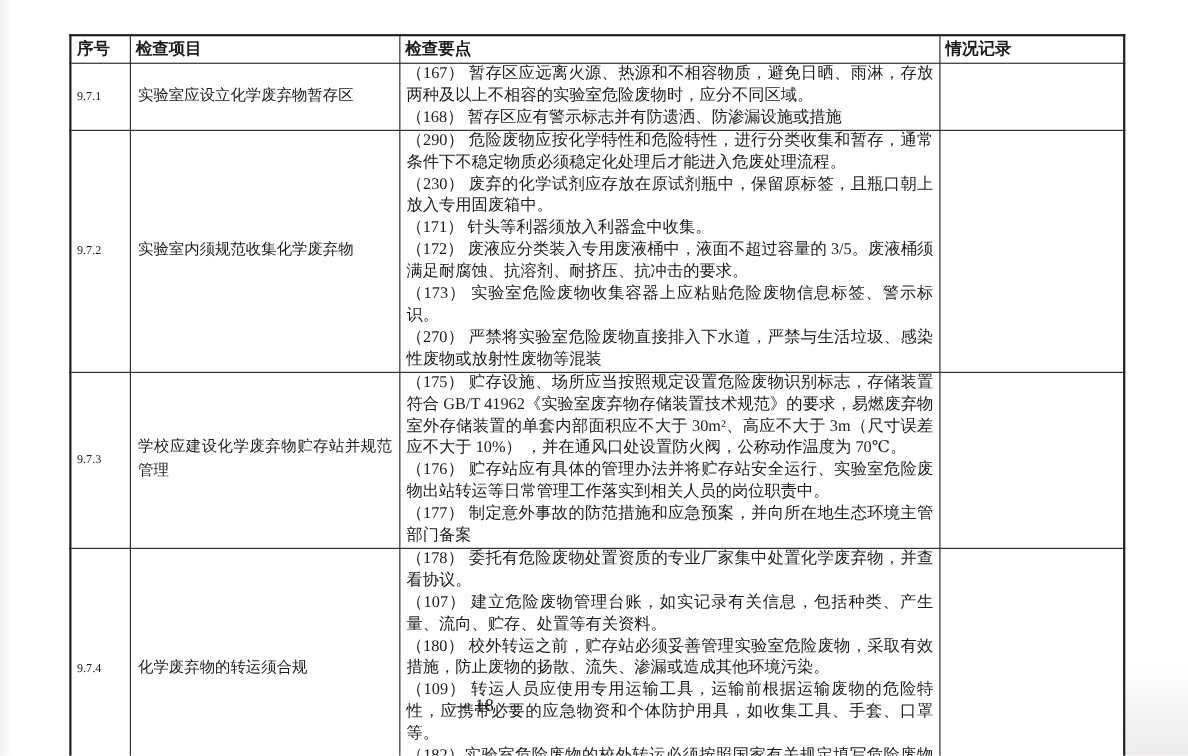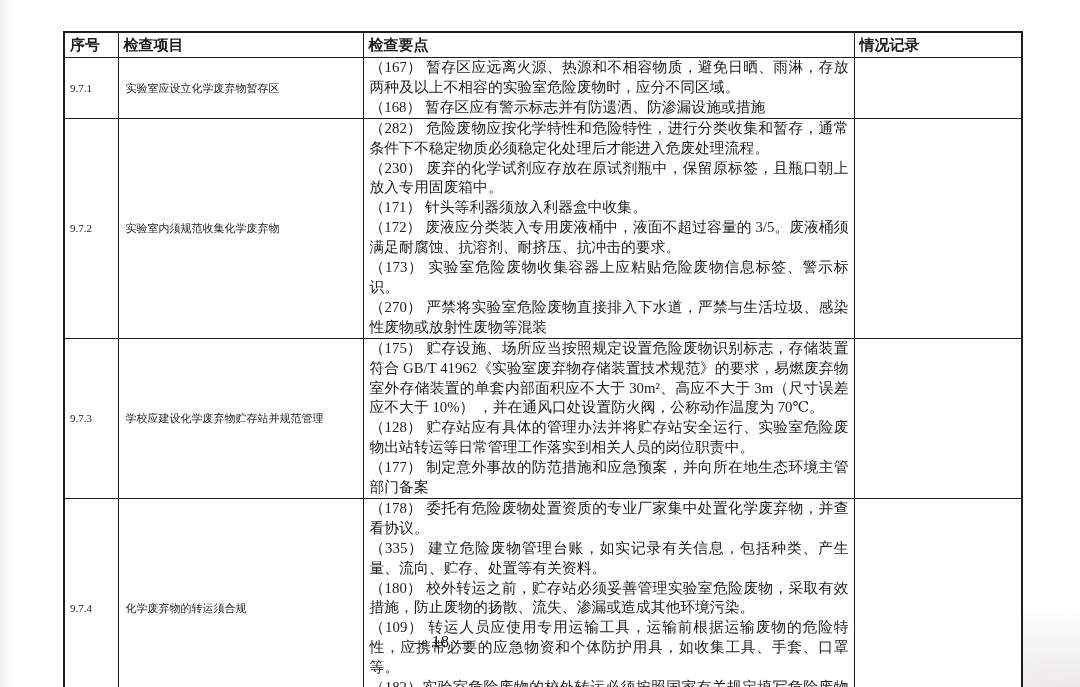--- a/index.html
+++ b/index.html
@@ -44,21 +44,21 @@
     line-height:20px;
     white-space:nowrap;
     overflow:hidden;
   }
   td.cell-id{
     font-size:11px;
     padding:2px 2px 2px 5px;
     line-height:20px;
   }
   td.cell-item{
-    font-size:11px;
+    font-size:14px;
     padding:2px 6px 2px 7px;
     line-height:22px;
     text-align:justify;
   }
   td.cell-points{
     vertical-align:top;
     padding:0px 5px 0px 6px;
     font-size:14.8px;
     line-height:19.9px;
     text-align:justify;
@@ -105,45 +105,45 @@
           <td class="cell-points">
             <p>（167） 暂存区应远离火源、热源和不相容物质，避免日晒、雨淋，存放两种及以上不相容的实验室危险废物时，应分不同区域。</p>
             <p>（168） 暂存区应有警示标志并有防遗洒、防渗漏设施或措施</p>
           </td>
           <td class="cell-record"></td>
         </tr>
         <tr class="r1">
           <td class="cell-id">9.7.2</td>
           <td class="cell-item">实验室内须规范收集化学废弃物</td>
           <td class="cell-points">
-            <p>（282） 危险废物应按化学特性和危险特性，进行分类收集和暂存，通常条件下不稳定物质必须稳定化处理后才能进入危废处理流程。</p>
+            <p>（290） 危险废物应按化学特性和危险特性，进行分类收集和暂存，通常条件下不稳定物质必须稳定化处理后才能进入危废处理流程。</p>
             <p>（230） 废弃的化学试剂应存放在原试剂瓶中，保留原标签，且瓶口朝上放入专用固废箱中。</p>
             <p>（171） 针头等利器须放入利器盒中收集。</p>
             <p>（172） 废液应分类装入专用废液桶中，液面不超过容量的 3/5。废液桶须满足耐腐蚀、抗溶剂、耐挤压、抗冲击的要求。</p>
             <p>（173） 实验室危险废物收集容器上应粘贴危险废物信息标签、警示标识。</p>
             <p>（270） 严禁将实验室危险废物直接排入下水道，严禁与生活垃圾、感染性废物或放射性废物等混装</p>
           </td>
           <td class="cell-record"></td>
         </tr>
         <tr class="r2">
           <td class="cell-id">9.7.3</td>
           <td class="cell-item">学校应建设化学废弃物贮存站并规范管理</td>
           <td class="cell-points">
             <p>（175） 贮存设施、场所应当按照规定设置危险废物识别标志，存储装置符合 GB/T 41962《实验室废弃物存储装置技术规范》的要求，易燃废弃物室外存储装置的单套内部面积应不大于 30m²、高应不大于 3m（尺寸误差应不大于 10%） ，并在通风口处设置防火阀，公称动作温度为 70℃。</p>
-            <p>（128） 贮存站应有具体的管理办法并将贮存站安全运行、实验室危险废物出站转运等日常管理工作落实到相关人员的岗位职责中。</p>
+            <p>（176） 贮存站应有具体的管理办法并将贮存站安全运行、实验室危险废物出站转运等日常管理工作落实到相关人员的岗位职责中。</p>
             <p>（177） 制定意外事故的防范措施和应急预案，并向所在地生态环境主管部门备案</p>
           </td>
           <td class="cell-record"></td>
         </tr>
         <tr class="r3">
           <td class="cell-id">9.7.4</td>
           <td class="cell-item">化学废弃物的转运须合规</td>
           <td class="cell-points">
             <p>（178） 委托有危险废物处置资质的专业厂家集中处置化学废弃物，并查看协议。</p>
-            <p>（335） 建立危险废物管理台账，如实记录有关信息，包括种类、产生量、流向、贮存、处置等有关资料。</p>
+            <p>（107） 建立危险废物管理台账，如实记录有关信息，包括种类、产生量、流向、贮存、处置等有关资料。</p>
             <p>（180） 校外转运之前，贮存站必须妥善管理实验室危险废物，采取有效措施，防止废物的扬散、流失、渗漏或造成其他环境污染。</p>
             <p>（109） 转运人员应使用专用运输工具，运输前根据运输废物的危险特性，应携带必要的应急物资和个体防护用具，如收集工具、手套、口罩等。</p>
             <p>（182）实验室危险废物的校外转运必须按照国家有关规定填写危险废物电子或者纸</p>
           </td>
           <td class="cell-record"></td>
         </tr>
       </tbody>
   </table>
 
   <div class="page-footer">— 18 —</div>

